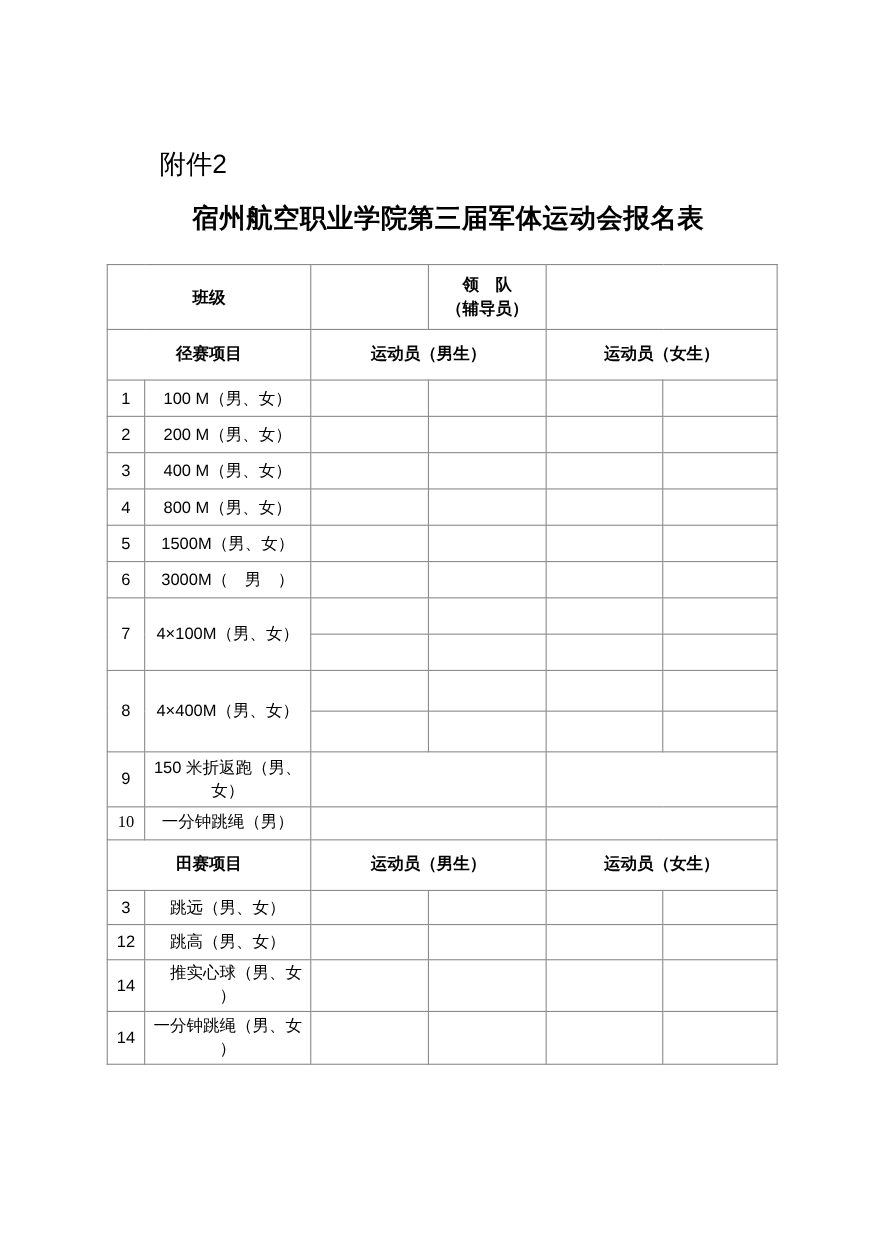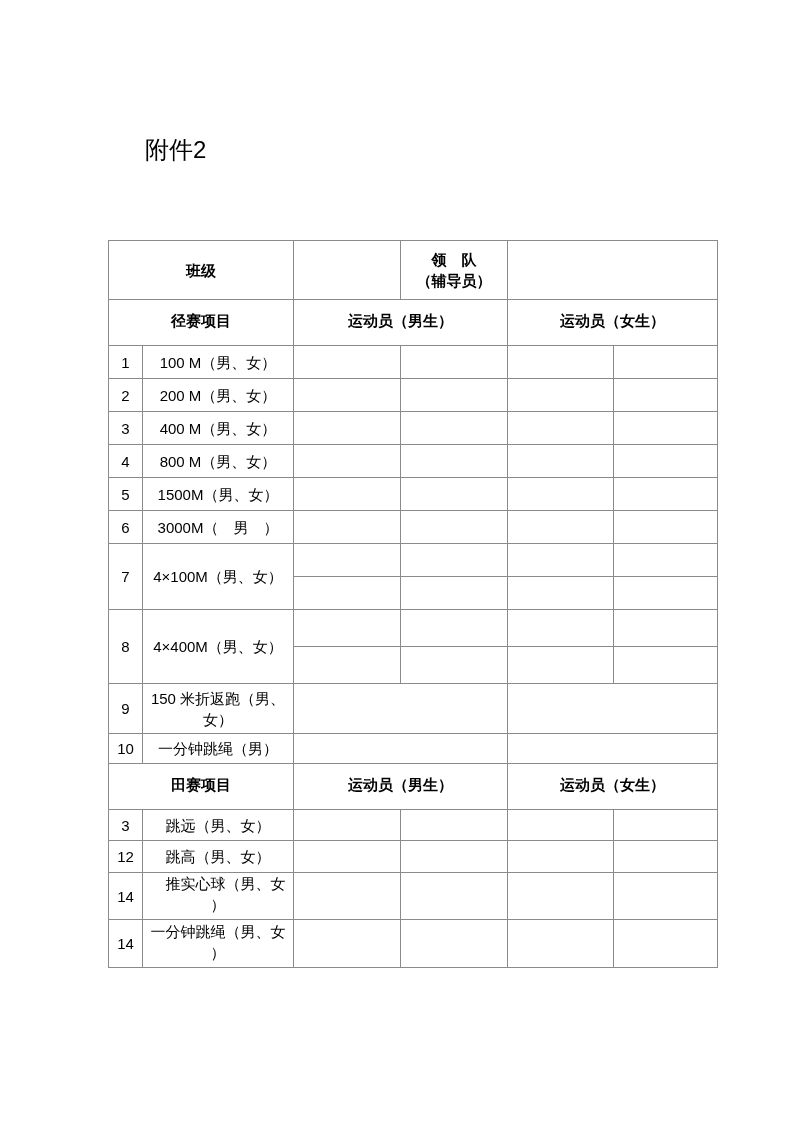--- a/index.html
+++ b/index.html
@@ -19,53 +19,54 @@
     position:absolute; left:145px; top:136px;
     font-size:24px; line-height:1.2;
   }
   .title {
     position:absolute; left:103px; top:182px; width:609px;
     margin:0; text-align:center;
     font-size:24px; font-weight:bold; letter-spacing:0.5px;
     font-family:"Liberation Sans", sans-serif;
   }
   table.form {
-    position:absolute; left:108px; top:240px;
+    position:absolute; left:97px; top:240px;
     width:609px; border-collapse:collapse; table-layout:fixed;
   }
   table.form td {
     border:1px solid #8a8a8a;
     padding:0;
     text-align:center; vertical-align:middle;
     font-size:15px; line-height:1.4;
     white-space:pre-line;
     overflow:hidden;
   }
   td.hd { font-weight:bold; font-size:16px; }
   td.num { font-size:13px; }
   td.ta-left { text-align:left; padding-left:3px;font-family:Liberation Mono, monospace; }
   tr.r-info  { height:59px; }
   tr.r-sect  { height:46px;font-family:Liberation Mono, monospace; }
   tr.r-std   { height:33px; }
   tr.r-h33   { height:33px; }
   tr.r-h37   { height:37px; }
   tr.r-9     { height:50px; }
-  tr.r-10    { height:30px; }
+  tr.r-10    { height:30px;font-family:Liberation Serif, serif; }
   tr.r-11    { height:31px; }
   tr.r-12    { height:32px; }
   tr.r-13    { height:47px; }
   tr.r-14    { height:48px; }
 </style>
 </head>
 <body>
 
 <div class="page">
 
   <div class="attachment">附件2</div>
 
+  <h1 class="title">宿州航空职业学院第三届军体运动会报名表</h1>
 
   <table class="form">
     <colgroup>
       <col style="width:34px">
       <col style="width:151px">
       <col style="width:107px">
       <col style="width:107px">
       <col style="width:106px">
       <col style="width:104px">
     </colgroup>

